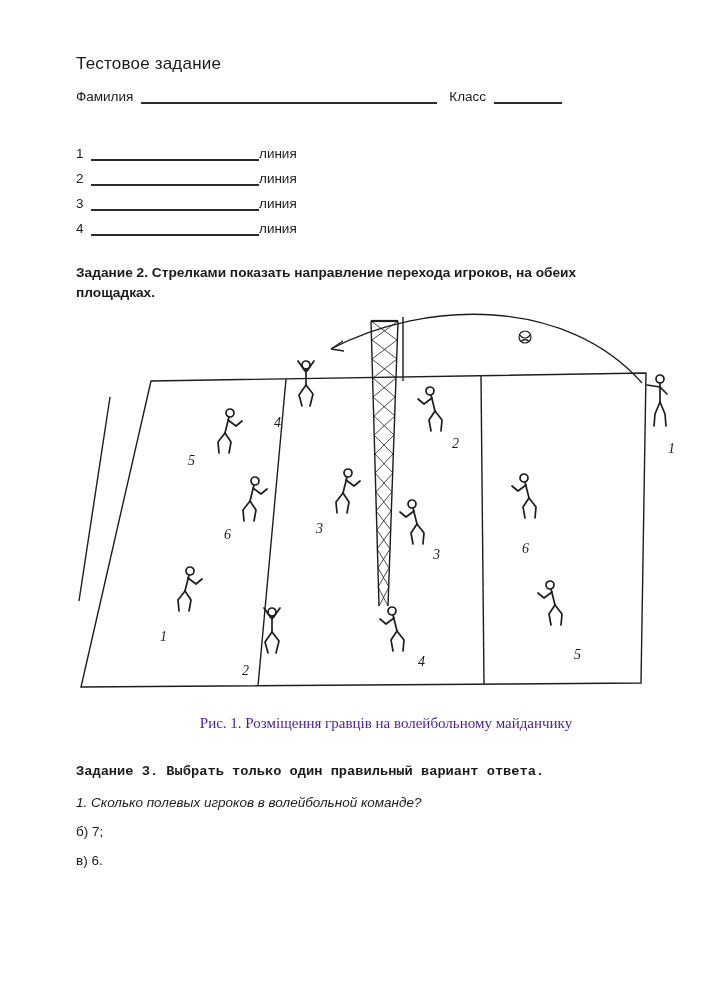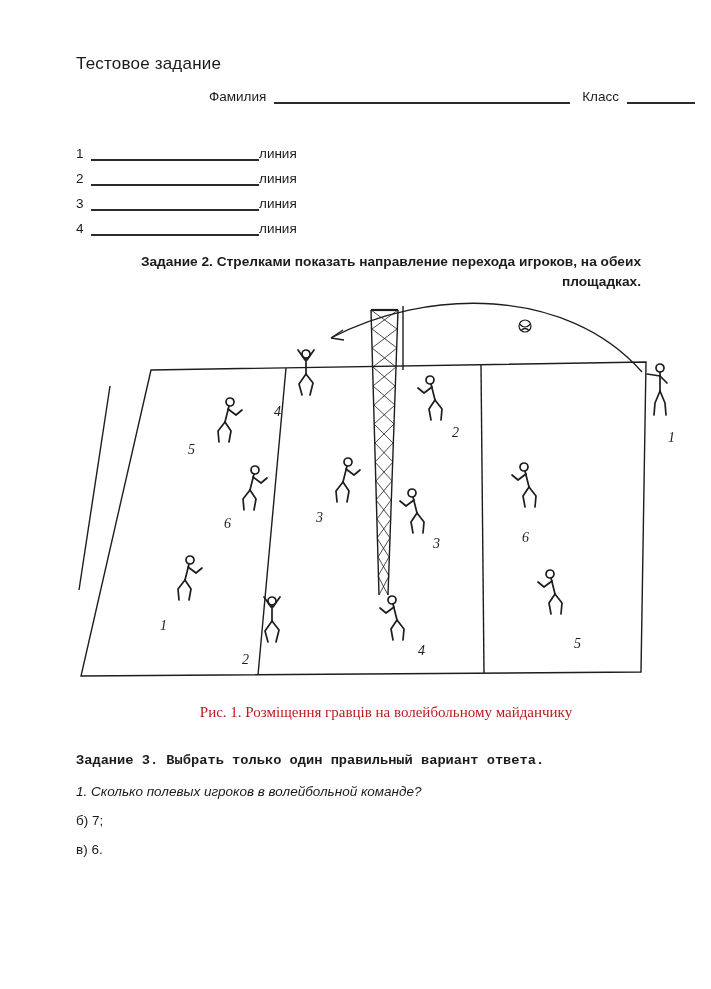--- a/index.html
+++ b/index.html
@@ -4,36 +4,36 @@
 <style>
   * { margin:0; padding:0; box-sizing:border-box; }
   html,body { background:#ffffff; }
   body {
     width:711px; height:989px;
     font-family:"Liberation Sans", sans-serif;
     color:#1b1b1b;
   }
   .page { position:relative; width:711px; height:989px; padding:54px 16px 0 76px; overflow:hidden; background:#fff; }
   .title { font-size:17px; font-weight:400; letter-spacing:.2px; }
-  .name-row { margin-top:15px; font-size:13.5px; display:flex; align-items:flex-end;justify-content:flex-end; }
+  .name-row { margin-top:15px; font-size:13.5px; display:flex; align-items:flex-end; }
   .blank { display:inline-block; border-bottom:2px solid #2b2b2b; height:13px; }
   .blank-surname { width:296px; margin-left:8px; }
   .class-label { margin-left:12px; }
   .blank-class { width:68px; margin-left:8px; }
   .task-heading { font-size:13.7px; font-weight:700; line-height:1.45; max-width:565px; }
   .t1 { margin-top:50px; }
   .lines { margin-top:32px; }
   .line-row { display:flex; align-items:flex-end; font-size:13.5px; height:25px; }
   .line-num { width:15px; }
   .blank-line { width:168px; }
-  .t2 { margin-top:16px;text-align:right; }
+  .t2 { margin-top:27px; }
   .figure-wrap { margin-top:8px; width:620px; }
   .figure-wrap svg { display:block; }
   .plabel text { font-family:"Liberation Serif", serif; font-style:italic; font-size:14px; fill:#1d1d1d; }
-  .fig-caption { margin-top:4px; width:620px; text-align:center; font-family:"Liberation Serif", serif; font-size:15px; color:#b91c1c; }
+  .fig-caption { margin-top:4px; width:620px; text-align:center; font-family:"Liberation Serif", serif; font-size:15px; color:#4c1d95; }
   .t3 { margin-top:30px;font-family:Liberation Mono, monospace; }
   .question { margin-top:13px; font-size:13.5px;font-style:italic; }
   .option { margin-top:14px; font-size:13.5px; }
 </style>
 </head>
 <body>
 
 <div class="page">
 
   <div class="title">Тестовое задание</div>

